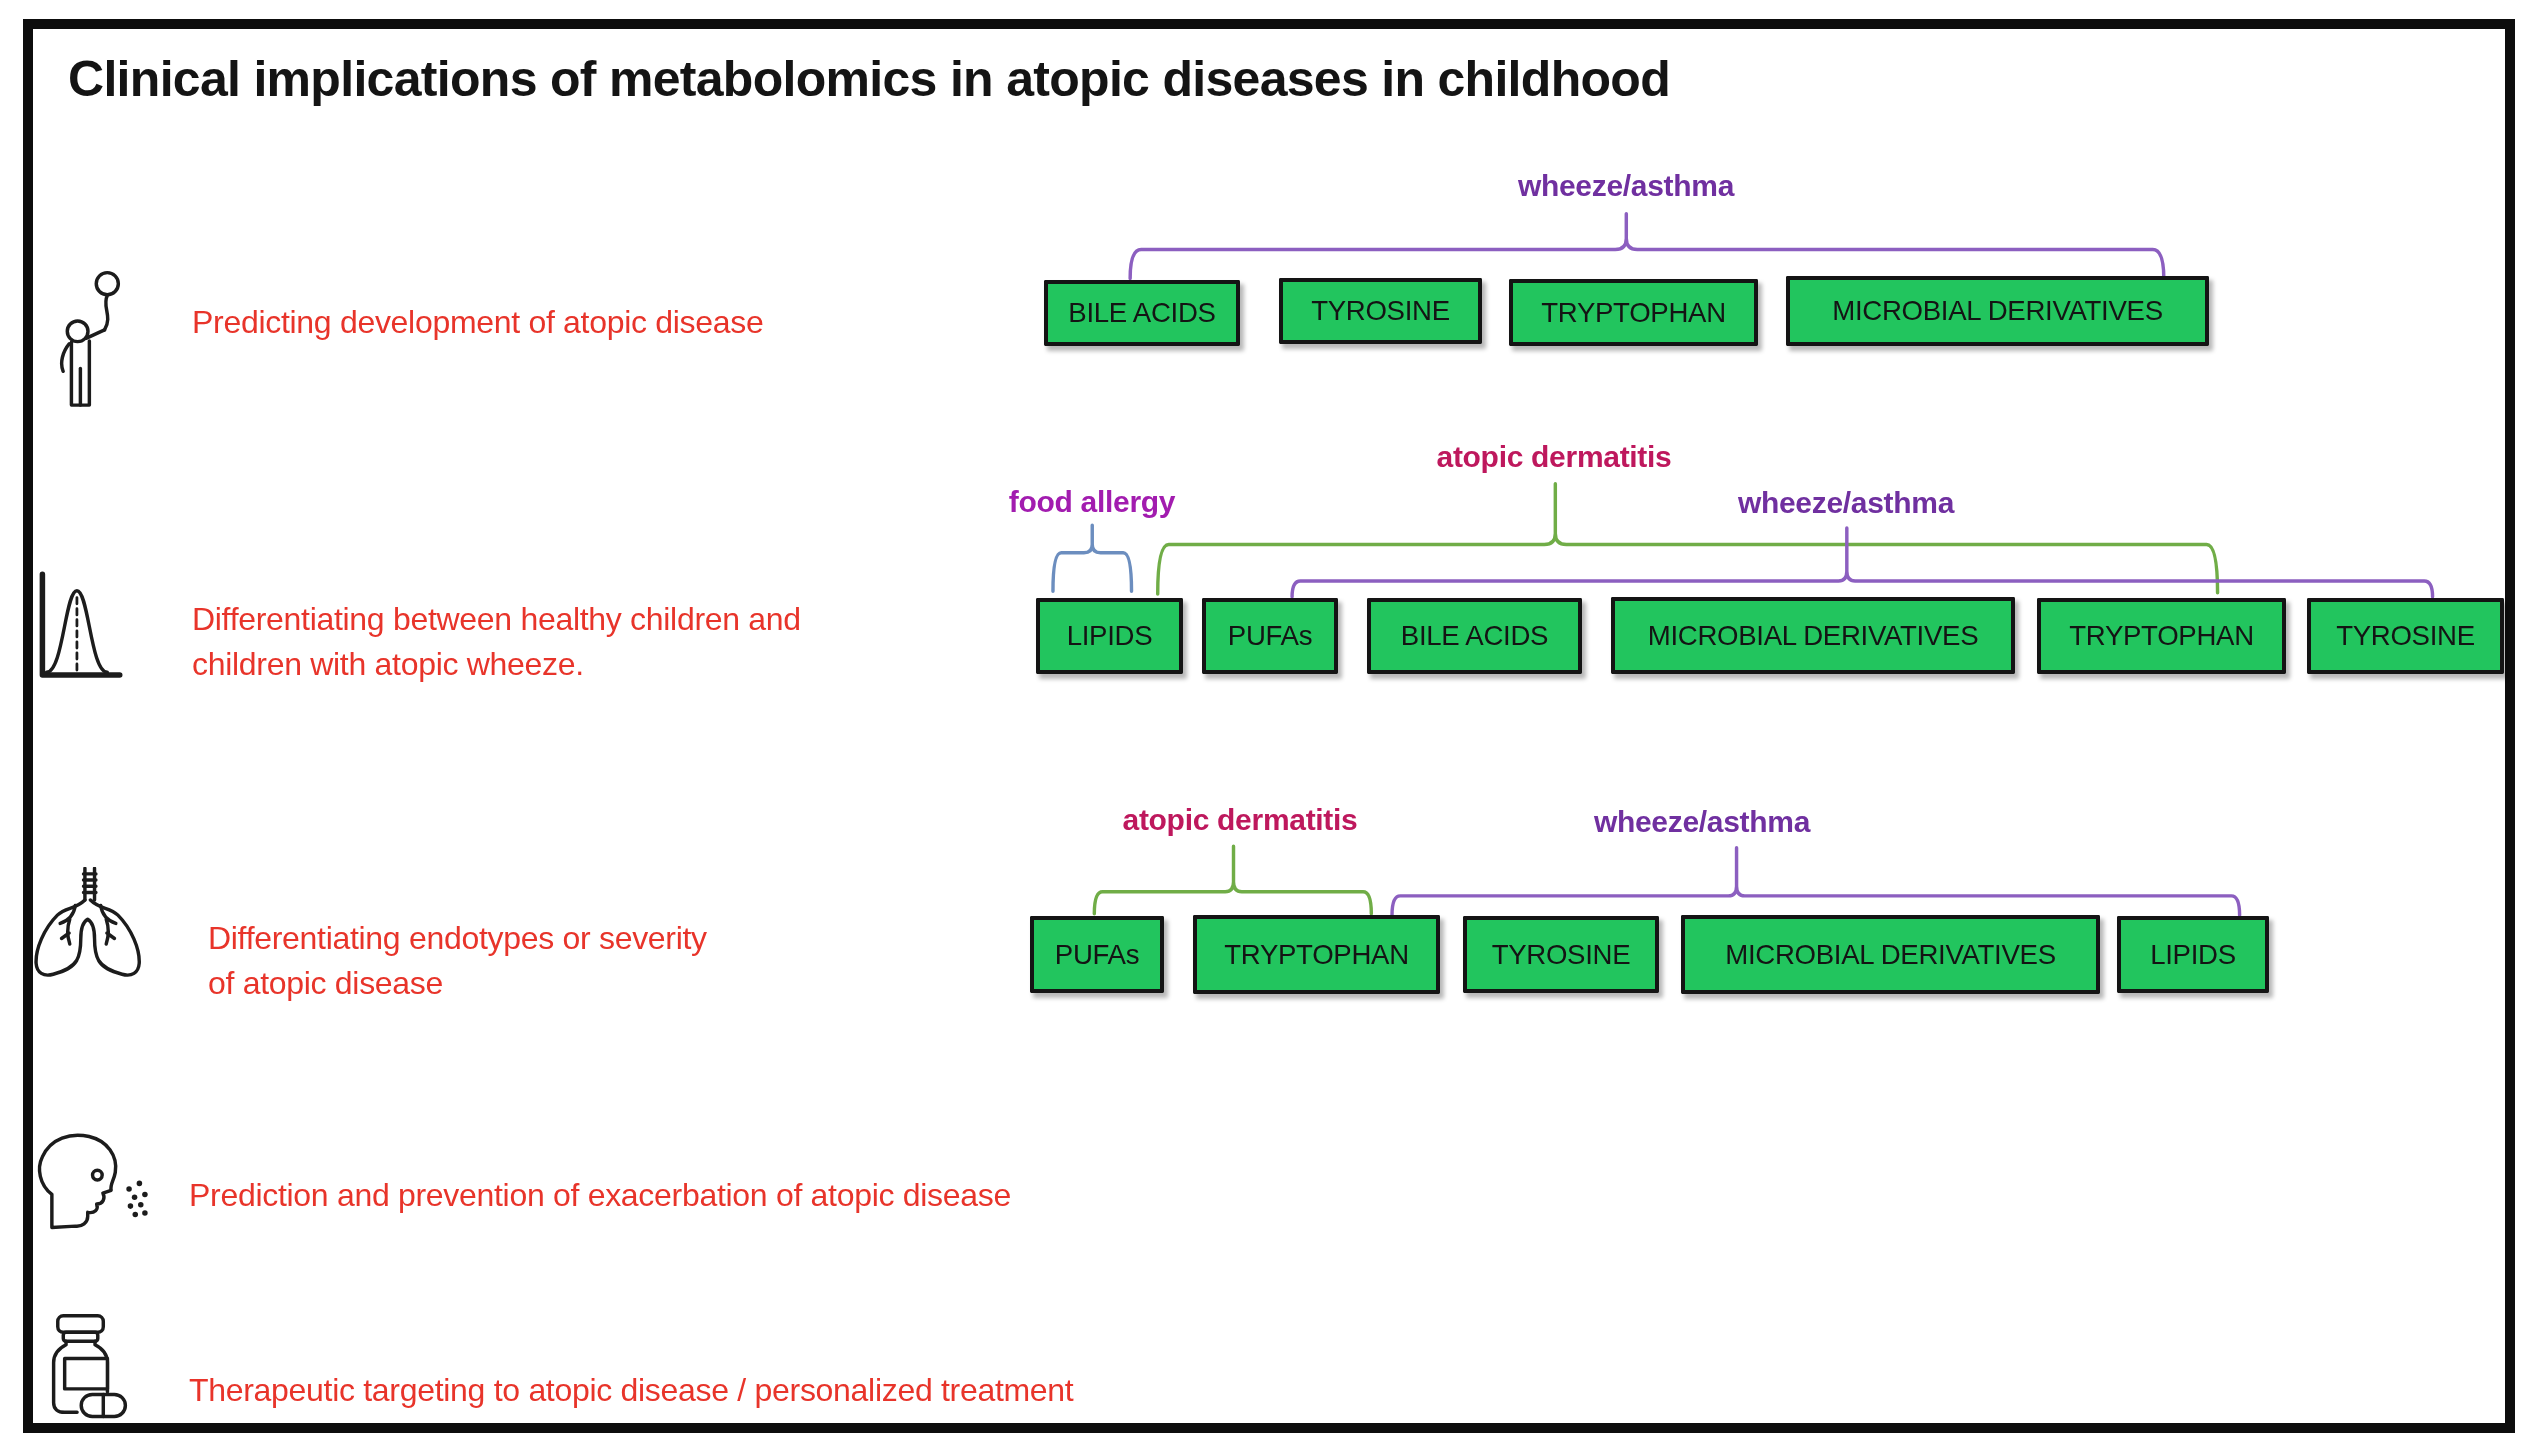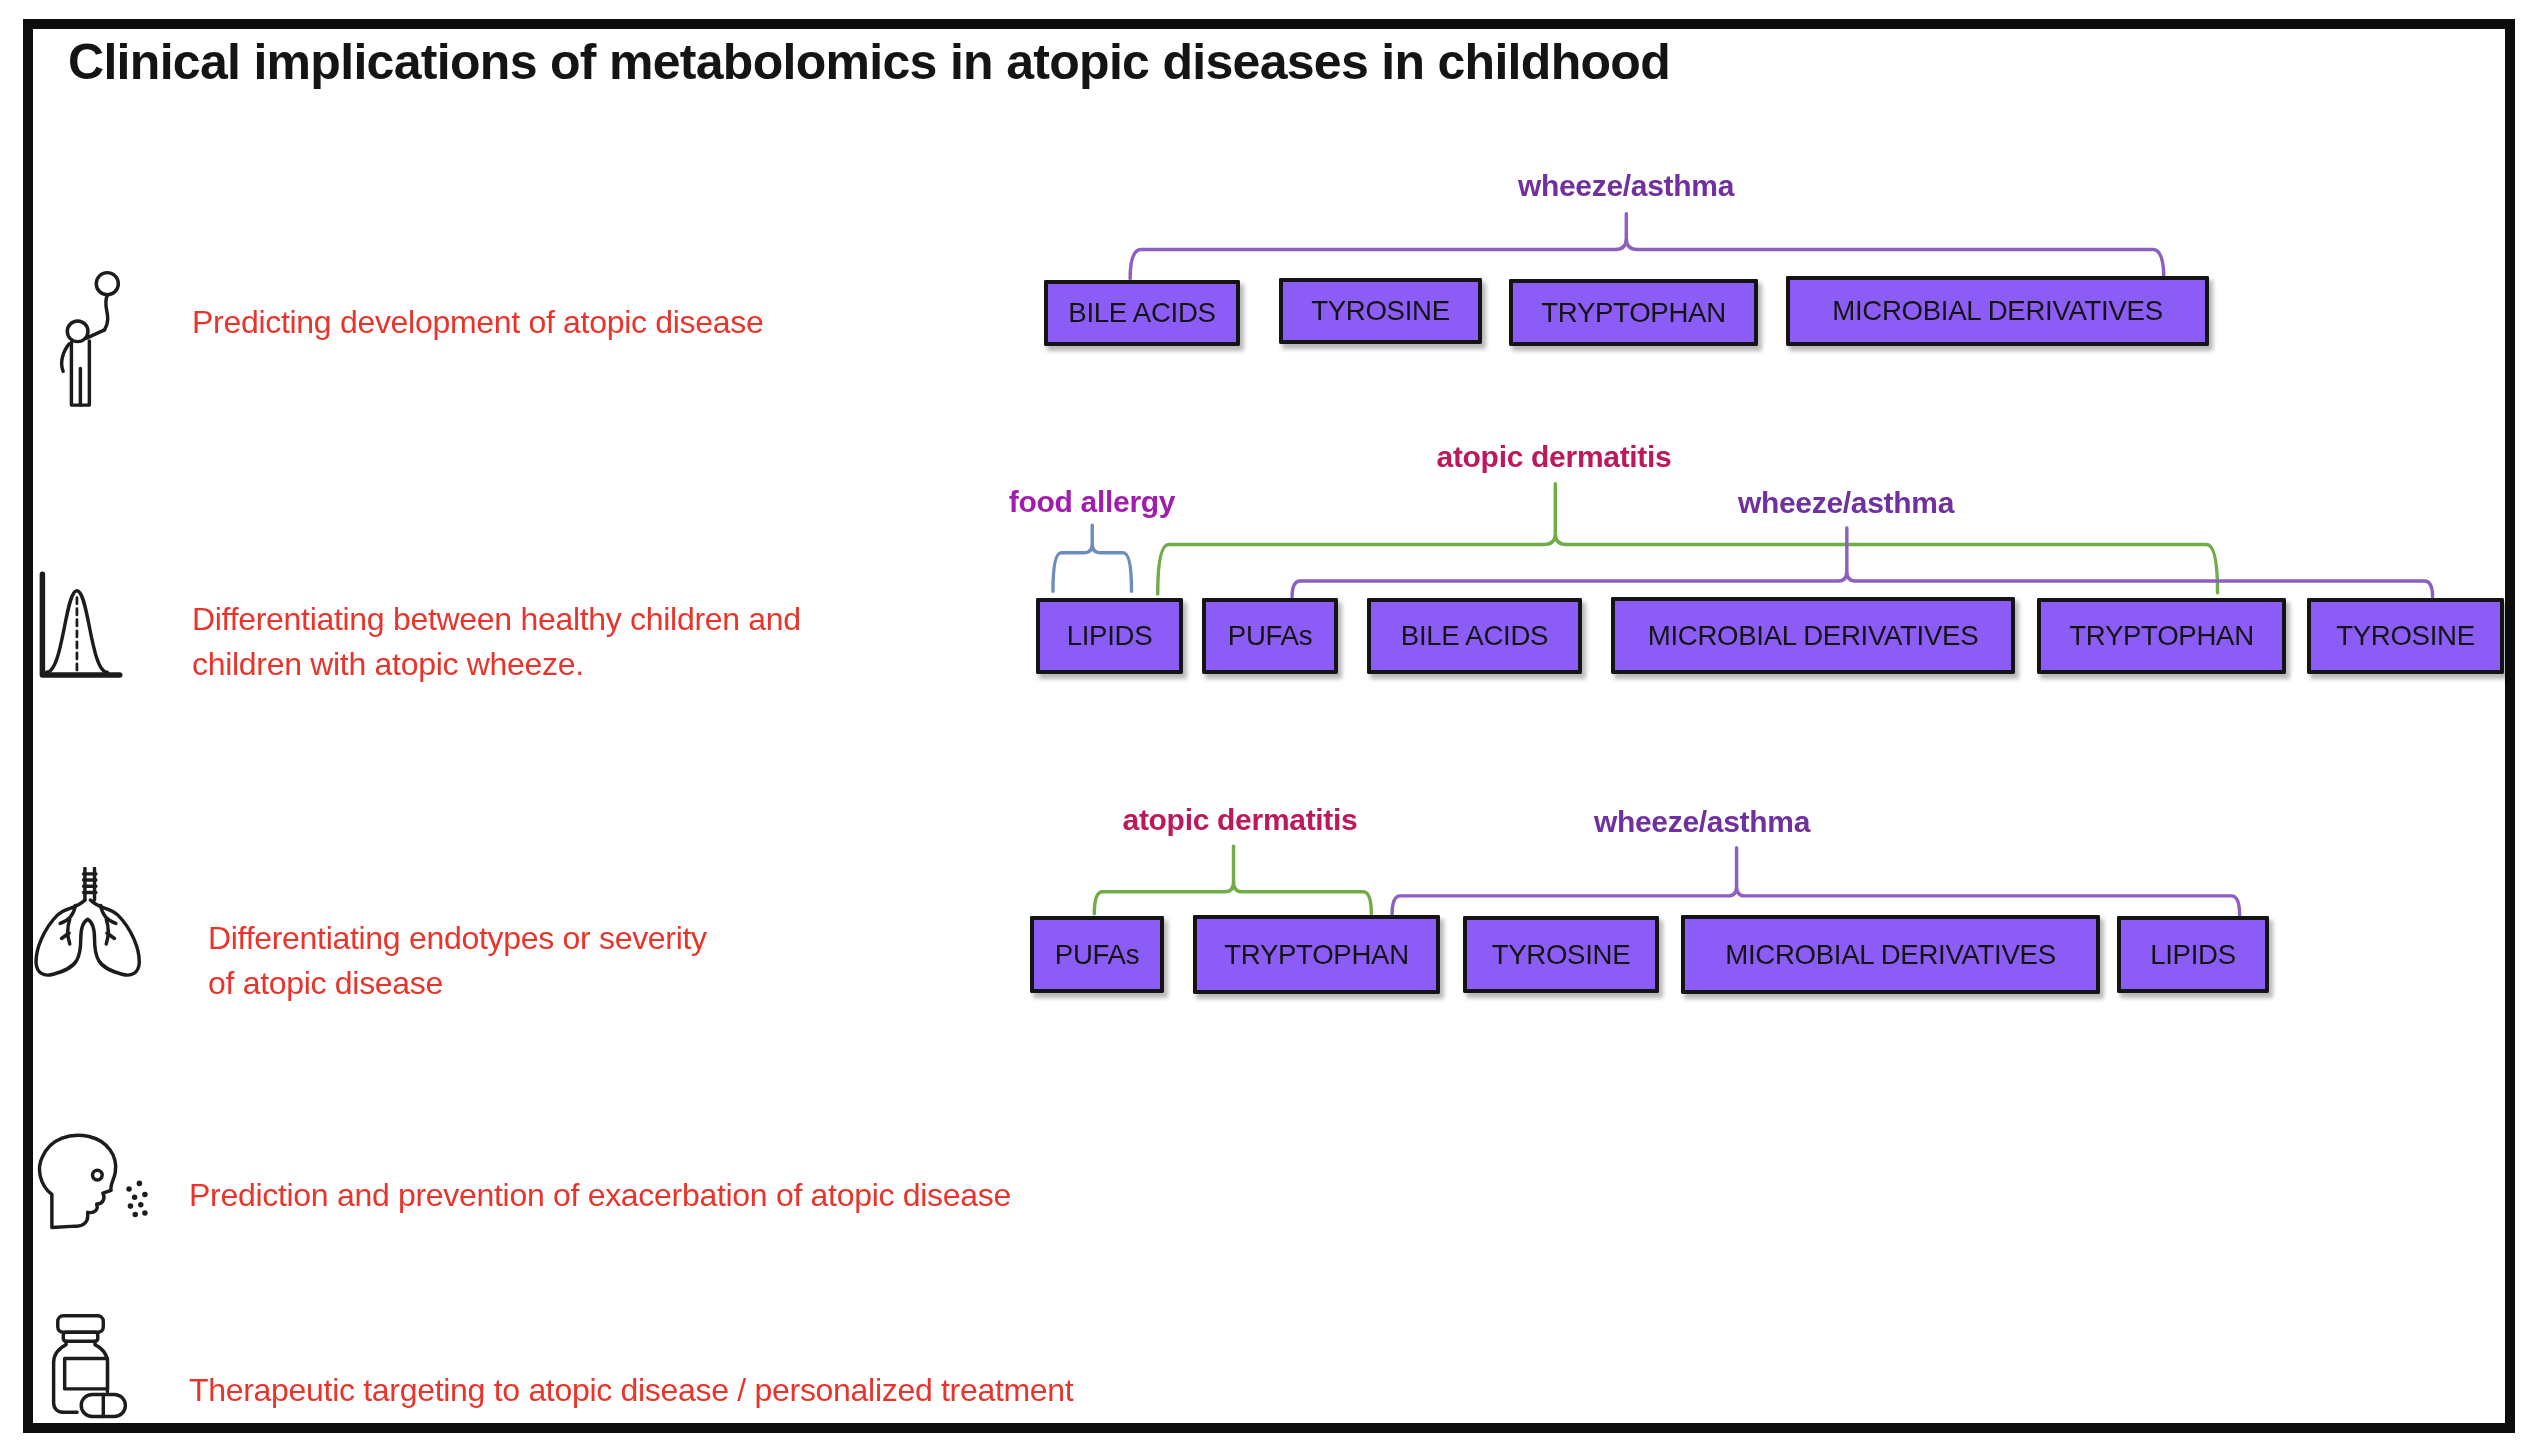--- a/index.html
+++ b/index.html
@@ -5,37 +5,37 @@
   html,body{margin:0;padding:0;background:#ffffff;}
   .canvas{
     position:relative;width:2538px;height:1450px;background:#ffffff;
     font-family:"Liberation Sans",sans-serif;overflow:hidden;
   }
   .frame{
     position:absolute;left:23px;top:19.3px;width:2492px;height:1414px;
     border:10.3px solid #0d0d0d;box-sizing:border-box;
   }
   .title{
-    position:absolute;left:68px;top:33px;
+    position:absolute;left:68px;top:50px;
     font-size:50px;font-weight:700;color:#141414;letter-spacing:-0.7px;
     white-space:nowrap;
   }
   .redline{
     position:absolute;color:#E8342A;font-size:32px;line-height:45px;
     white-space:nowrap;letter-spacing:-0.3px;
   }
   .glabel{
     position:absolute;transform:translateX(-50%);
     font-size:30px;font-weight:700;white-space:nowrap;letter-spacing:-0.3px;
   }
   .glabel.purple{color:#7030A0;}
   .glabel.green{color:#be185d;}
   .glabel.blue{color:#a21caf;}
   .mbox{
-    position:absolute;background:#8b5cf6;border:4.1px solid #141414;
+    position:absolute;background:#22c55e;border:4.1px solid #141414;
     box-sizing:border-box;display:flex;align-items:center;justify-content:center;
     font-size:27.6px;color:#141414;white-space:nowrap;letter-spacing:-0.3px;
     box-shadow:3.4px 4.1px 4.1px rgba(0,0,0,0.28);border-radius:1.4px;
   }
   .overlay{position:absolute;left:0;top:0;width:2538px;height:1450px;pointer-events:none;}
   .brace{fill:none;stroke-width:5;stroke-linecap:round;stroke-linejoin:round;}
   .icon{position:absolute;}
   .icon path,.icon circle,.icon rect,.icon line{
     fill:none;stroke:#1c1c1c;stroke-width:5;stroke-linecap:round;stroke-linejoin:round;
   }

